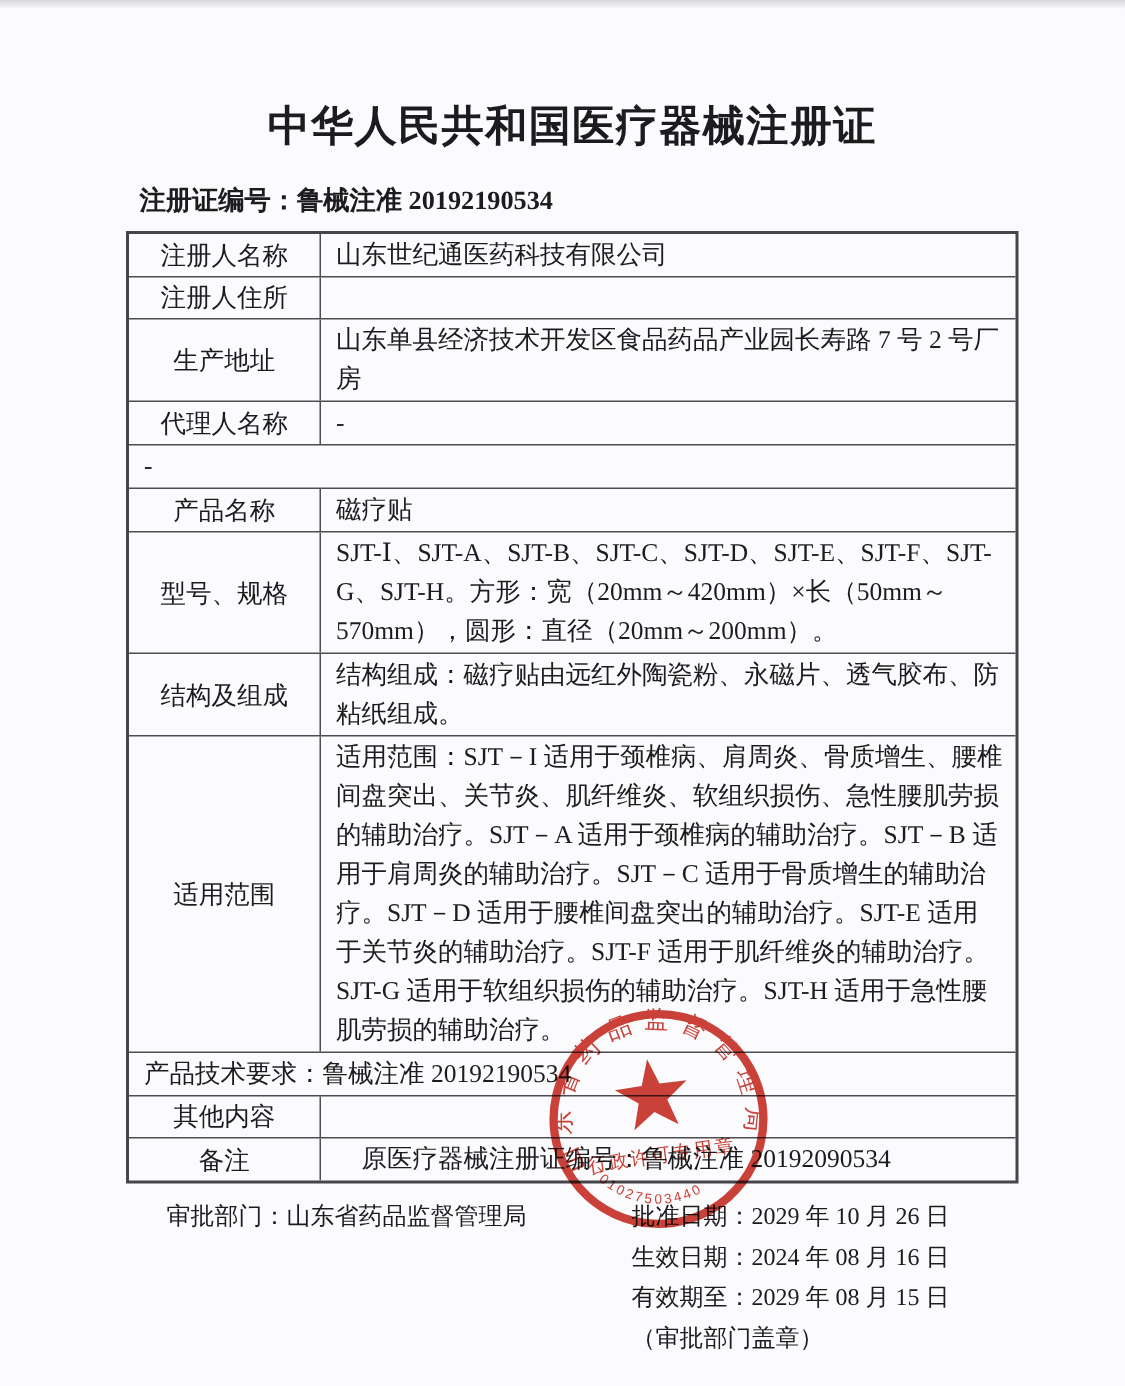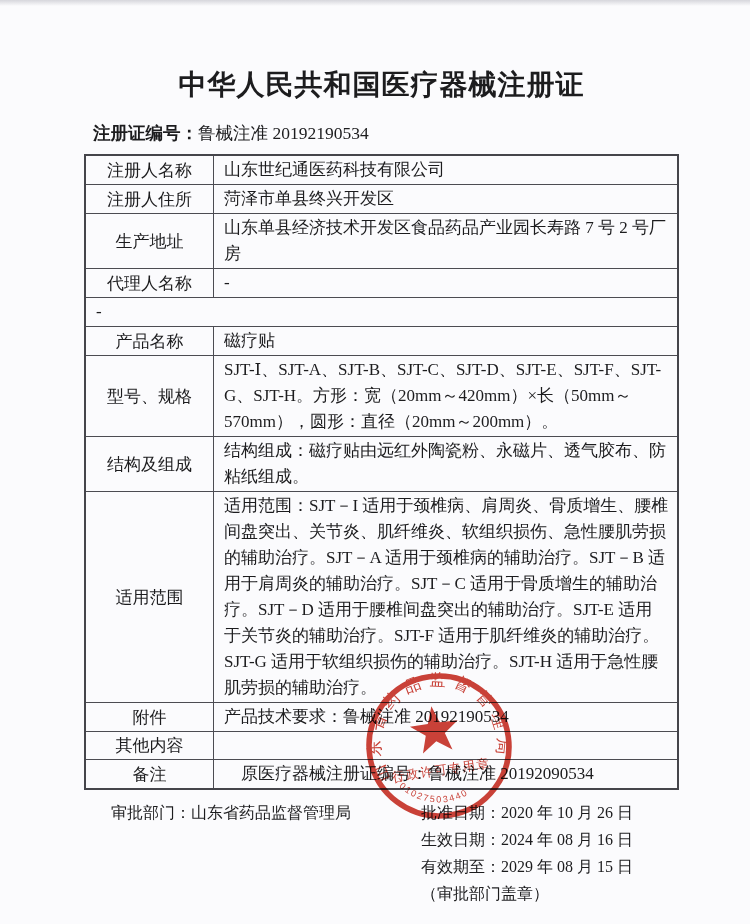--- a/index.html
+++ b/index.html
@@ -17,21 +17,21 @@
   }
   .doc { padding:66px 71px 0 84px; position:relative; }
   .title {
     font-size:28px; line-height:38px; font-weight:bold;
     text-align:center; margin:0 0 17px 0; letter-spacing:1px;
   }
   .cert-line {
     font-size:17.5px; font-weight:bold;
     margin:0 0 9px 9px; line-height:24px;
   }
-  .cert-line .num { font-weight:normal; }
+  .cert-line .num { font-weight:bold; }
   .cert-table {
     border:2px solid #45454b;
     background:transparent;
   }
   .trow { display:flex; border-bottom:1px solid #4c4c52; min-height:27px; }
   .trow:last-child { border-bottom:none; }
   .tlabel {
     flex:0 0 128px; box-sizing:border-box;
     border-right:1px solid #4c4c52;
     display:flex; align-items:center; justify-content:center;
@@ -67,23 +67,20 @@
 
   <div class="cert-table" id="cert-table">
       <div class="trow">
         <div class="tlabel">注册人名称</div>
         <div class="tvalue">
           <span>山东世纪通医药科技有限公司</span>
         </div>
       </div>
       <div class="trow">
         <div class="tlabel">注册人住所</div>
-        <div class="tvalue">
-          <span>菏泽市单县终兴开发区</span>
-        </div>
       </div>
       <div class="trow">
         <div class="tlabel">生产地址</div>
         <div class="tvalue">
           <span>山东单县经济技术开发区食品药品产业园长寿路 7 号 2 号厂房</span>
         </div>
       </div>
       <div class="trow">
         <div class="tlabel">代理人名称</div>
         <div class="tvalue">
@@ -113,21 +110,20 @@
           <span>结构组成：磁疗贴由远红外陶瓷粉、永磁片、透气胶布、防粘纸组成。</span>
         </div>
       </div>
       <div class="trow">
         <div class="tlabel">适用范围</div>
         <div class="tvalue">
           <span>适用范围：SJT－I 适用于颈椎病、肩周炎、骨质增生、腰椎间盘突出、关节炎、肌纤维炎、软组织损伤、急性腰肌劳损的辅助治疗。SJT－A 适用于颈椎病的辅助治疗。SJT－B 适用于肩周炎的辅助治疗。SJT－C 适用于骨质增生的辅助治疗。SJT－D 适用于腰椎间盘突出的辅助治疗。SJT-E 适用于关节炎的辅助治疗。SJT-F 适用于肌纤维炎的辅助治疗。SJT-G 适用于软组织损伤的辅助治疗。SJT-H 适用于急性腰肌劳损的辅助治疗。</span>
         </div>
       </div>
       <div class="trow">
-        <div class="tlabel">附件</div>
         <div class="tvalue">
           <span>产品技术要求：鲁械注准 20192190534</span>
         </div>
       </div>
       <div class="trow">
         <div class="tlabel">其他内容</div>
         <div class="tvalue">
           <span></span>
         </div>
       </div>
@@ -135,21 +131,21 @@
         <div class="tlabel">备注</div>
         <div class="tvalue">
           <span>原医疗器械注册证编号：鲁械注准 20192090534</span>
         </div>
       </div>
     </div>
 
   <div class="footer">
     <div class="f-left"><span>审批部门：</span><span>山东省药品监督管理局</span></div>
     <div class="f-right">
-      <div class="fl"><span>批准日期：</span><span>2020 年 10 月 26 日</span></div>
+      <div class="fl"><span>批准日期：</span><span>2029 年 10 月 26 日</span></div>
       <div class="fl"><span>生效日期：</span><span>2024 年 08 月 16 日</span></div>
       <div class="fl"><span>有效期至：</span><span>2029 年 08 月 15 日</span></div>
       <div class="fl">（审批部门盖章）</div>
     </div>
   </div>
 
   <svg class="stamp" viewBox="0 0 150 150" aria-hidden="true">
     <g transform="rotate(-8 75 75)" fill="#c5281c" font-family="Liberation Sans, sans-serif">
       <circle cx="75" cy="75" r="69" fill="none" stroke="#c5281c" stroke-width="5.5"></circle>
       <polygon points="73,35 78.9,51.9 96.8,52.3 82.5,63.1 87.7,80.2 73,70 58.3,80.2 63.5,63.1 49.2,52.3 67.1,51.9"></polygon>

